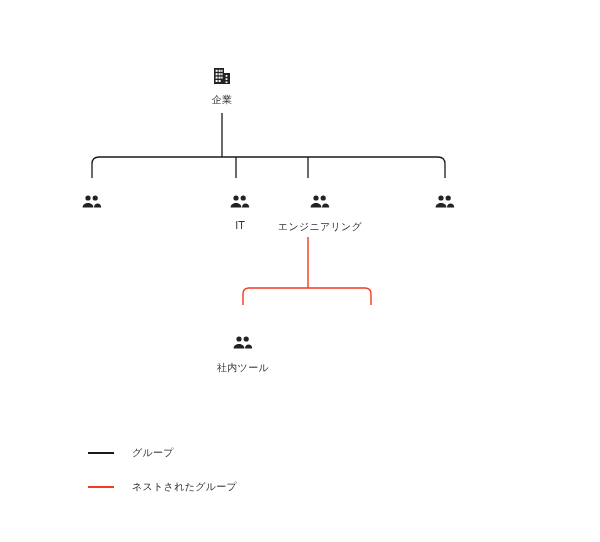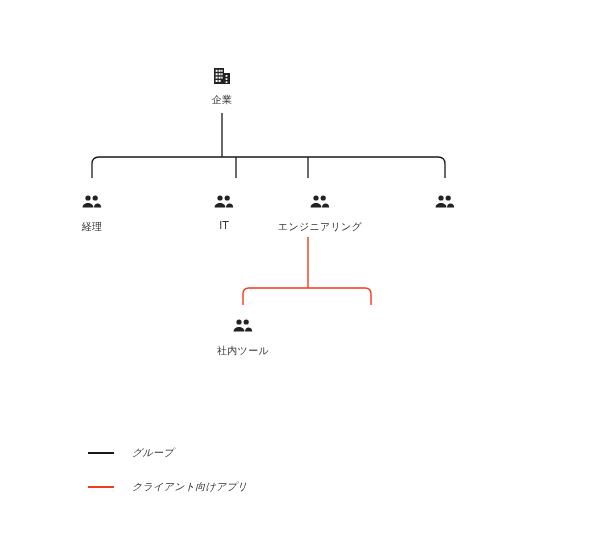--- a/index.html
+++ b/index.html
@@ -64,21 +64,20 @@
     border-top-width: 2px;
     border-top-style: solid;
     flex: 0 0 auto;
   }
   .legend-label {
     margin-left: 18px;
     font-size: 10px;
     color: #2f2f2f;
     letter-spacing: 0.3px;
     white-space: nowrap;
-    font-style: italic;
   }
 </style>
 </head>
 <body>
 
 <div id="diagram-root">
 
   <svg class="edges" viewBox="0 0 600 542" xmlns="http://www.w3.org/2000/svg">
 
     <g fill="none" stroke="#1a1a1a" stroke-width="1.3" stroke-linecap="butt">
@@ -120,24 +119,23 @@
 
   <div class="node" style="left:92px; top:191px;">
     <span class="icon">
       <svg width="22" height="18" viewBox="0 0 22 18" xmlns="http://www.w3.org/2000/svg">
         <circle cx="7" cy="4" r="2.6" fill="#222222"></circle>
         <circle cx="14.2" cy="4" r="2.6" fill="#222222"></circle>
         <path d="M1.6,13.6 C1.6,10.6 4.2,9 7,9 C9.8,9 12.4,10.6 12.4,13.6 Z" fill="#222222"></path>
         <path d="M13,13.6 C13,11.2 14.6,9.6 16.6,9.6 C18.6,9.6 20.2,11.2 20.2,13.6 Z" fill="#222222"></path>
       </svg>
     </span>
-    <span class="label">経理</span>
   </div>
 
-  <div class="node" style="left:224px; top:191px;">
+  <div class="node" style="left:240px; top:191px;">
     <span class="icon">
       <svg width="22" height="18" viewBox="0 0 22 18" xmlns="http://www.w3.org/2000/svg">
         <circle cx="7" cy="4" r="2.6" fill="#222222"></circle>
         <circle cx="14.2" cy="4" r="2.6" fill="#222222"></circle>
         <path d="M1.6,13.6 C1.6,10.6 4.2,9 7,9 C9.8,9 12.4,10.6 12.4,13.6 Z" fill="#222222"></path>
         <path d="M13,13.6 C13,11.2 14.6,9.6 16.6,9.6 C18.6,9.6 20.2,11.2 20.2,13.6 Z" fill="#222222"></path>
       </svg>
     </span>
     <span class="label">IT</span>
   </div>
@@ -158,37 +156,37 @@
     <span class="icon">
       <svg width="22" height="18" viewBox="0 0 22 18" xmlns="http://www.w3.org/2000/svg">
         <circle cx="7" cy="4" r="2.6" fill="#222222"></circle>
         <circle cx="14.2" cy="4" r="2.6" fill="#222222"></circle>
         <path d="M1.6,13.6 C1.6,10.6 4.2,9 7,9 C9.8,9 12.4,10.6 12.4,13.6 Z" fill="#222222"></path>
         <path d="M13,13.6 C13,11.2 14.6,9.6 16.6,9.6 C18.6,9.6 20.2,11.2 20.2,13.6 Z" fill="#222222"></path>
       </svg>
     </span>
   </div>
 
-  <div class="node" style="left:243px; top:315px;">
+  <div class="node" style="left:243px; top:332px;">
     <span class="icon">
       <svg width="22" height="18" viewBox="0 0 22 18" xmlns="http://www.w3.org/2000/svg">
         <circle cx="7" cy="4" r="2.6" fill="#222222"></circle>
         <circle cx="14.2" cy="4" r="2.6" fill="#222222"></circle>
         <path d="M1.6,13.6 C1.6,10.6 4.2,9 7,9 C9.8,9 12.4,10.6 12.4,13.6 Z" fill="#222222"></path>
         <path d="M13,13.6 C13,11.2 14.6,9.6 16.6,9.6 C18.6,9.6 20.2,11.2 20.2,13.6 Z" fill="#222222"></path>
       </svg>
     </span>
     <span class="label">社内ツール</span>
   </div>
 
 
   <div class="legend">
     <div class="legend-row">
       <span class="legend-swatch" style="border-top-color:#1a1a1a;"></span>
       <span class="legend-label">グループ</span>
     </div>
     <div class="legend-row">
       <span class="legend-swatch" style="border-top-color:#f4391e;"></span>
-      <span class="legend-label">クライアント向けアプリ</span>
+      <span class="legend-label">ネストされたグループ</span>
     </div>
   </div>
 
 </div>
 
 </body></html>

